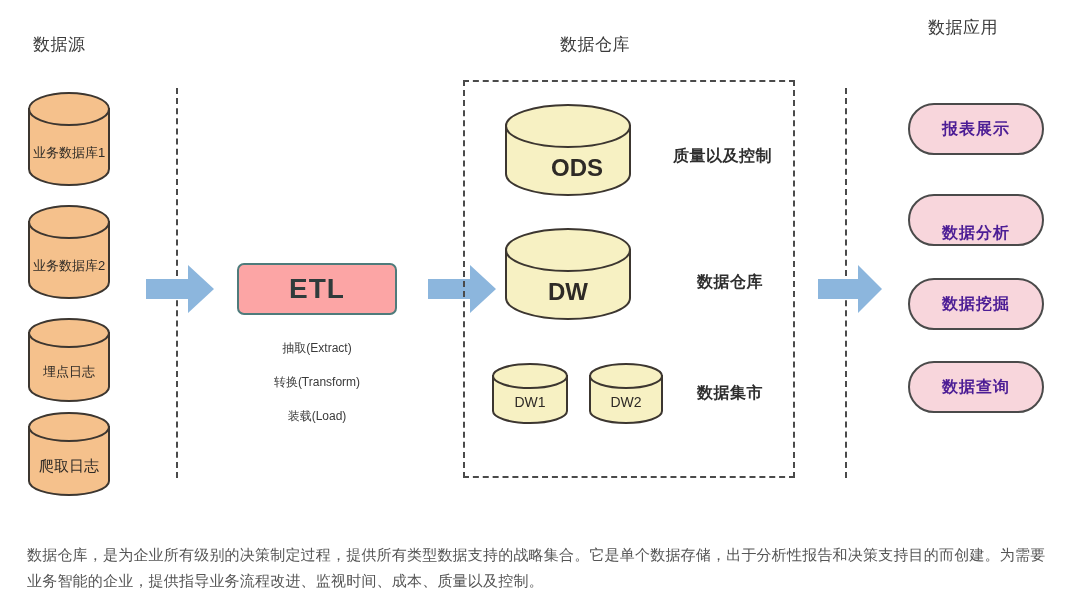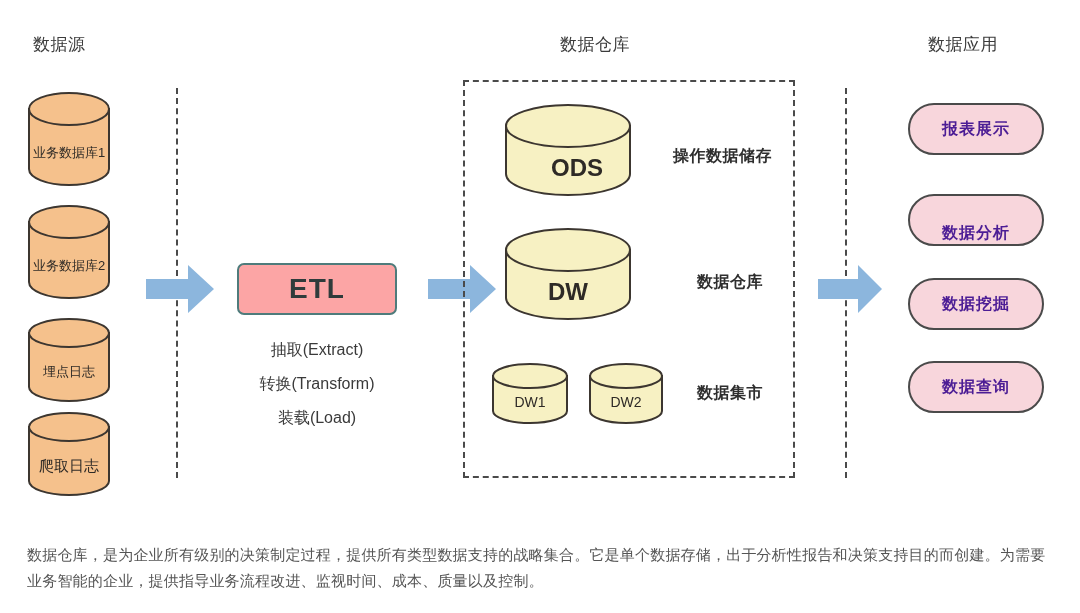--- a/index.html
+++ b/index.html
@@ -69,21 +69,21 @@
     justify-content: center;
     font-size: 28px;
     font-weight: bold;
     color: #2f3b3b;
     letter-spacing: 1px;
   }
   .etl-sub {
     position: absolute;
     width: 100%;
     text-align: center;
-    font-size: 16px;
+    font-size: 12px;
     color: #3a3a3a;
     white-space: nowrap;
   }
 
   
   .pill {
     background: #f8d6dc;
     border: 2px solid #4a4a4a;
     border-radius: 26px;
     box-sizing: border-box;
@@ -121,21 +121,21 @@
 </style>
 </head>
 <body>
 
 <div id="canvas">
 
   <div class="section-title abs" style="left:33px; top:33px;">数据源</div>
 
   <div class="section-title abs" style="left:560px; top:33px;">数据仓库</div>
 
-  <div class="section-title abs" style="left:928px; top:33px;">数据应用</div>
+  <div class="section-title abs" style="left:928px; top:16px;">数据应用</div>
 
   <div class="divider abs" style="left:176px; top:88px; height:390px;"></div>
   <div class="divider abs" style="left:845px; top:88px; height:390px;"></div>
 
   <div class="cyl" style="left:28px; top:92px; width:82px; height:94px;">
     <svg width="82" height="94" viewBox="0 0 82 94">
       <path d="M1,17 L1,77 A40,16 0 0,0 81,77 L81,17 Z" fill="#f5c18c" stroke="#3c3630" stroke-width="2"></path>
       <ellipse cx="41" cy="17" rx="40" ry="16" fill="#f5c18c" stroke="#3c3630" stroke-width="2"></ellipse>
     </svg>
     <div class="cyl-label" style="top:52px; font-size:13px;">业务数据库1</div>
@@ -189,21 +189,21 @@
 
   <div class="dashed-box abs" style="left:463px; top:80px; width:332px; height:398px;"></div>
 
   <div class="cyl" style="left:505px; top:104px; width:144px; height:92px;">
     <svg width="126" height="92" viewBox="0 0 126 92">
       <path d="M1,22 L1,70 A62,21 0 0,0 125,70 L125,22 Z" fill="#f7f1c3" stroke="#3c3630" stroke-width="2"></path>
       <ellipse cx="63" cy="22" rx="62" ry="21" fill="#f7f1c3" stroke="#3c3630" stroke-width="2"></ellipse>
     </svg>
     <div class="cyl-label" style="top:50px; font-size:24px; font-weight:bold;">ODS</div>
   </div>
-  <div class="side-label" style="left:673px; top:146px;">操作数据储存</div>
+  <div class="side-label" style="left:673px; top:146px;">质量以及控制</div>
 
   <div class="cyl" style="left:505px; top:228px; width:126px; height:92px;">
     <svg width="126" height="92" viewBox="0 0 126 92">
       <path d="M1,22 L1,70 A62,21 0 0,0 125,70 L125,22 Z" fill="#f7f1c3" stroke="#3c3630" stroke-width="2"></path>
       <ellipse cx="63" cy="22" rx="62" ry="21" fill="#f7f1c3" stroke="#3c3630" stroke-width="2"></ellipse>
     </svg>
     <div class="cyl-label" style="top:50px; font-size:24px; font-weight:bold;">DW</div>
   </div>
   <div class="side-label" style="left:697px; top:272px;">数据仓库</div>
 

